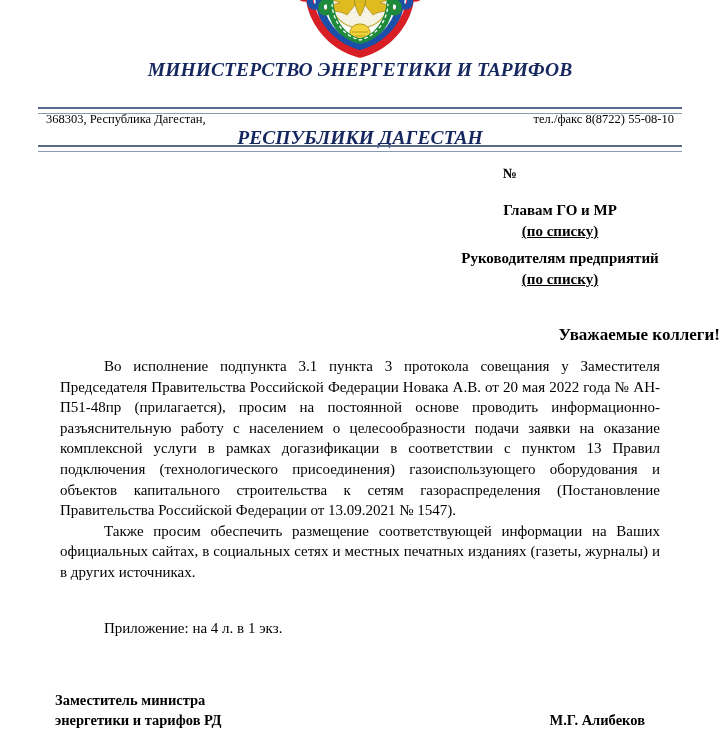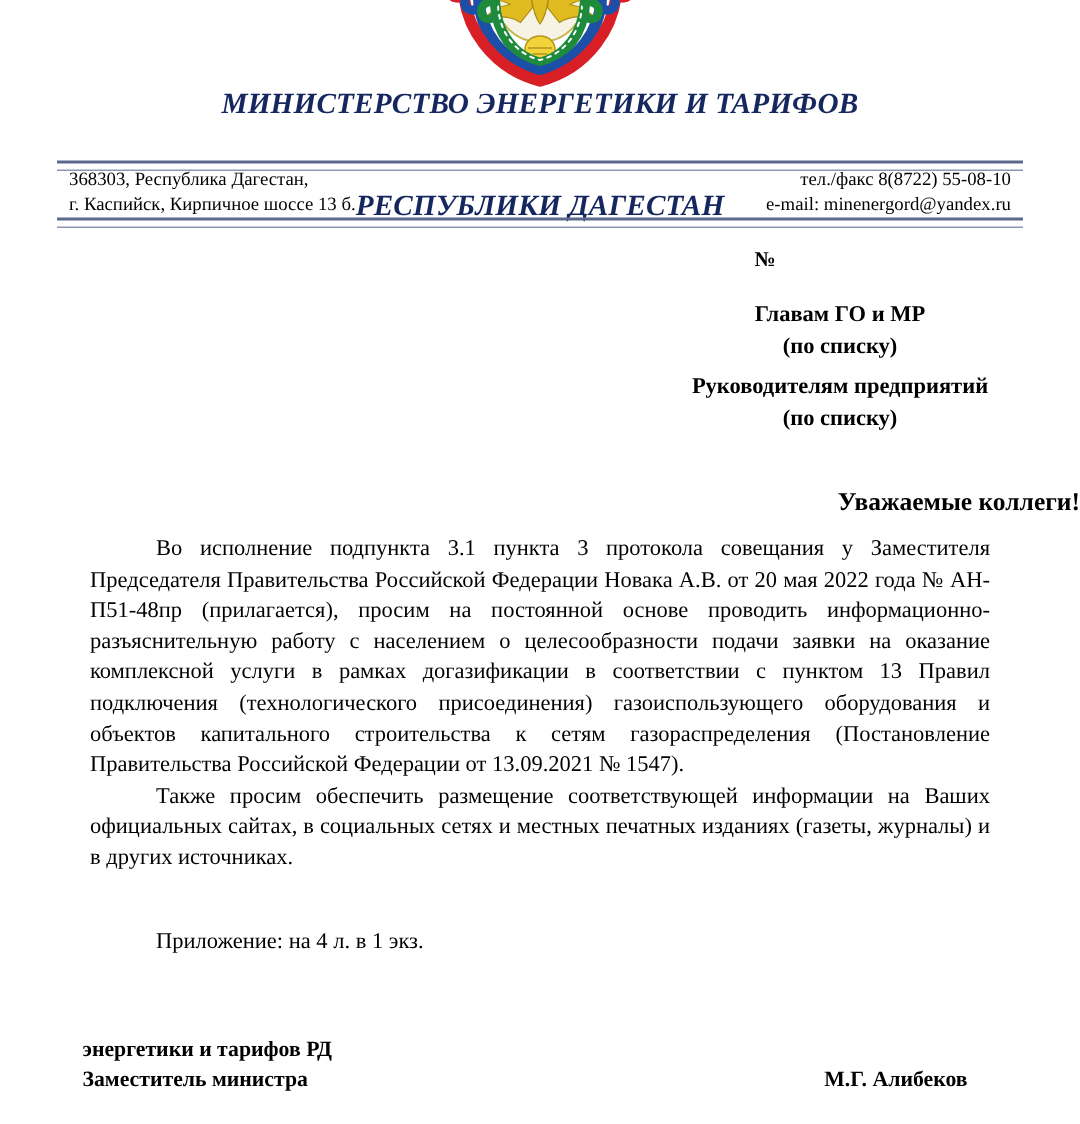--- a/index.html
+++ b/index.html
@@ -115,21 +115,21 @@
     position: absolute;
     width: 320px;
     left: 400px;
     text-align: center;
     font-weight: bold;
     font-size: 15px;
     line-height: 21px;
   }
   .addressee-1 { top: 200px; }
   .addressee-2 { top: 248px; }
-  .addressee .sub { display: block; }
+  .addressee .sub { display: block; text-decoration: underline; }
 
   
   .salutation {
     position: absolute;
     left: 0;
     top: 325px;
     width: 720px;
     text-align: right;
     font-weight: bold;
     font-size: 17px;
@@ -227,25 +227,23 @@
     <span>МИНИСТЕРСТВО ЭНЕРГЕТИКИ И ТАРИФОВ</span>
     <span class="line2">РЕСПУБЛИКИ ДАГЕСТАН</span>
   </div>
 
   <div class="rule-top"></div>
   <div class="rule-bottom"></div>
 
   <div class="contact">
     <div class="contact-left">
       <div>368303, Республика Дагестан,</div>
-      <div>г. Каспийск, Кирпичное шоссе 13 б.</div>
     </div>
     <div class="contact-right">
       <div>тел./факс 8(8722) 55-08-10</div>
-      <div>e-mail: minenergord@yandex.ru</div>
     </div>
   </div>
 
   <div class="ref-no">№</div>
 
   <div class="addressee addressee-1">
     <span>Главам ГО и МР</span>
     <span class="sub">(по списку)</span>
   </div>
 
@@ -258,19 +256,19 @@
 
   <div class="body-text">
     <p>Во исполнение подпункта 3.1 пункта 3 протокола совещания у Заместителя Председателя Правительства Российской Федерации Новака А.В. от 20 мая 2022 года № АН-П51-48пр (прилагается), просим на постоянной основе проводить информационно-разъяснительную работу с населением о целесообразности подачи заявки на оказание комплексной услуги в рамках догазификации в соответствии с пунктом 13 Правил подключения (технологического присоединения) газоиспользующего оборудования и объектов капитального строительства к сетям газораспределения (Постановление Правительства Российской Федерации от 13.09.2021 № 1547).</p>
     <p>Также просим обеспечить размещение соответствующей информации на Ваших официальных сайтах, в социальных сетях и местных печатных изданиях (газеты, журналы) и в других источниках.</p>
   </div>
 
   <div class="attachment">Приложение: на 4 л. в 1 экз.</div>
 
   <div class="signature">
     <div class="signature-title">
+      <span>Заместитель министра</span>
       <span>энергетики и тарифов РД</span>
-      <span>Заместитель министра</span>
     </div>
     <div class="signature-name">М.Г. Алибеков</div>
   </div>
 
 </div>
 
 </body></html>

